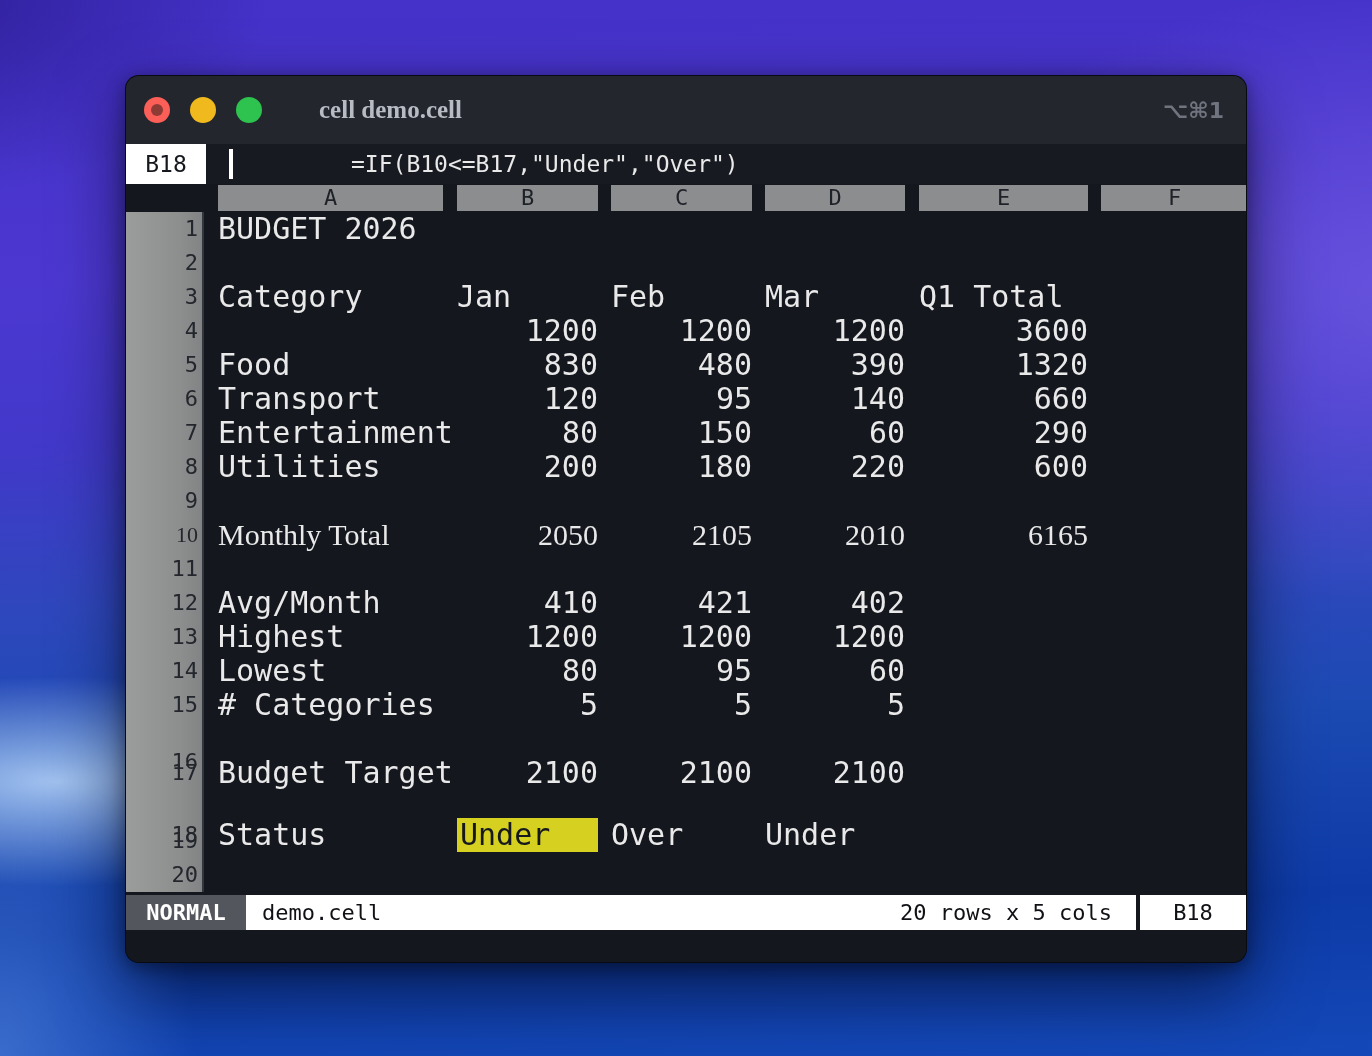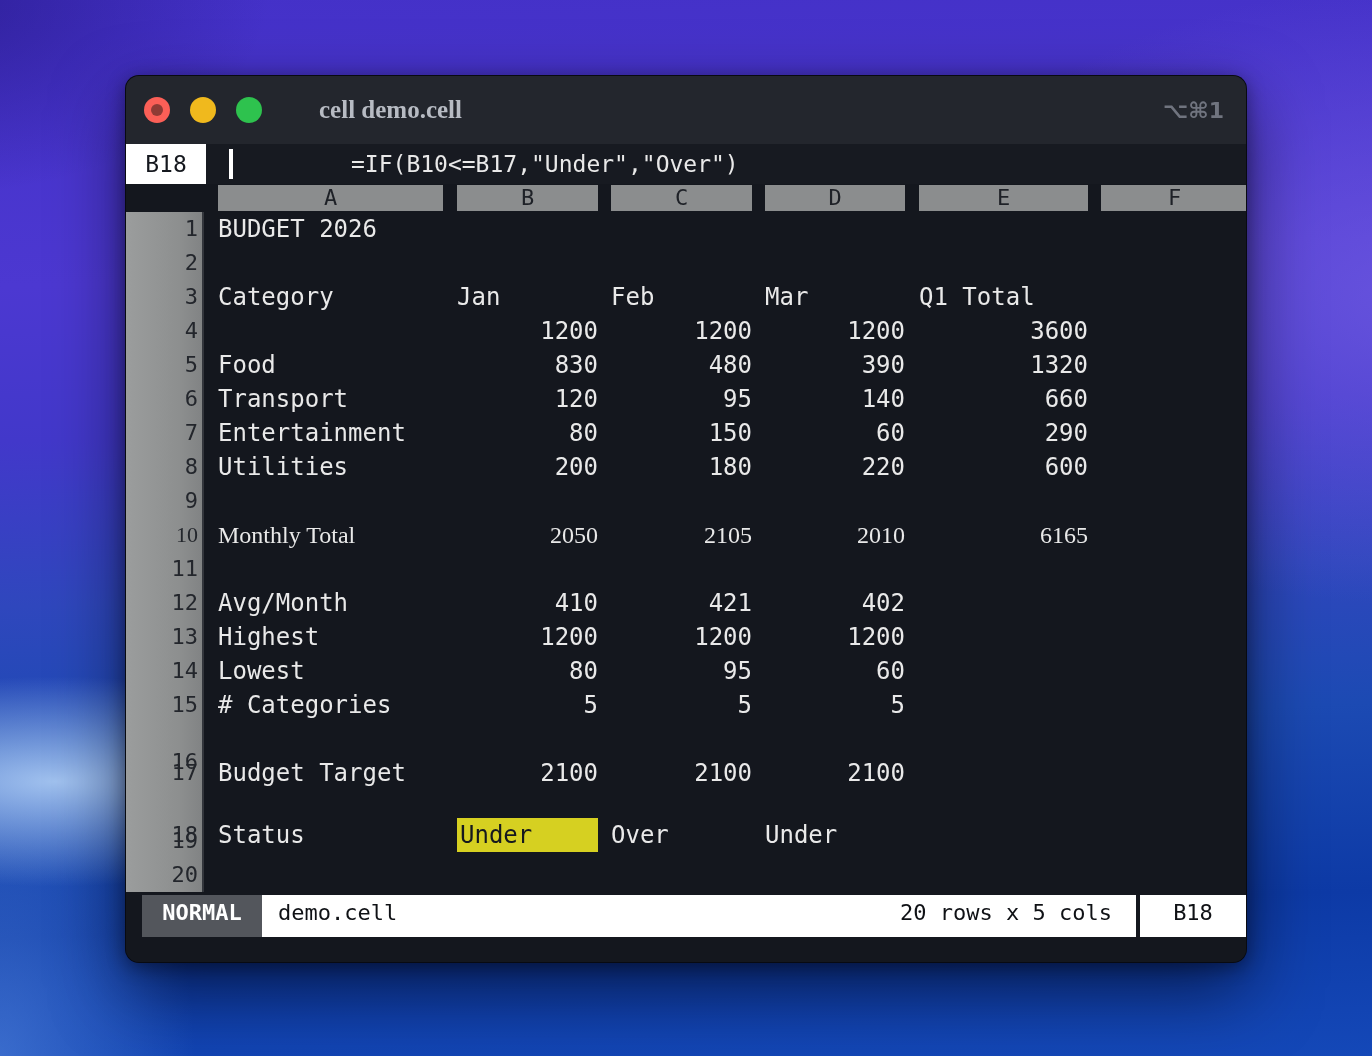--- a/index.html
+++ b/index.html
@@ -47,26 +47,26 @@
   .col-D{left:639px;width:140px;}
   .col-E{left:793px;width:169px;}
   .col-F{left:975px;width:147px;}
   
   .grid{position:relative;height:683px;background:var(--window-bg,#14171e);overflow:hidden;}
   .gutter{position:absolute;left:0;top:0;bottom:3px;width:78px;
     background:linear-gradient(90deg,#9b9d9d 0%,#8d8f8f 70%,#818384 100%);
     border-right:2px solid #33363c;box-sizing:border-box;}
   .grid-row{position:absolute;left:0;width:100%;height:34px;}
   .row-num{position:absolute;left:0;width:72px;text-align:right;color:#23262c;font-size:22px;line-height:34px;}
-  .cell{position:absolute;font-size:24px;line-height:34px;color:var(--text-light,#e9e9e9);white-space:pre;}
+  .cell{position:absolute;font-size:30px;line-height:34px;color:var(--text-light,#e9e9e9);white-space:pre;}
   .cell.num{text-align:right;}
   .cell.label{text-align:left;}
   .cell.hl{background:var(--selection-yellow,#d6d021);color:#15181e;padding-left:3px;box-sizing:border-box;}
   
-  .status-bar{height:42px;display:flex;font-size:22px;line-height:35px;padding-left:16px;}
+  .status-bar{height:35px;display:flex;font-size:22px;line-height:35px;}
   .seg-mode{width:120px;background:#53565c;color:#ffffff;font-weight:bold;text-align:center;}
   .seg-main{flex:1;background:var(--status-white,#ffffff);color:#0f1115;display:flex;}
   .seg-file{margin-left:16px;}
   .seg-main-spacer{flex:1;}
   .seg-dims{margin-right:24px;}
   .seg-div{width:4px;background:#14171e;}
   .seg-cell{width:106px;background:var(--status-white,#ffffff);color:#0f1115;text-align:center;}
   .bottom-pad{height:34px;background:var(--window-bg,#14171e);}
 </style>
 </head>

